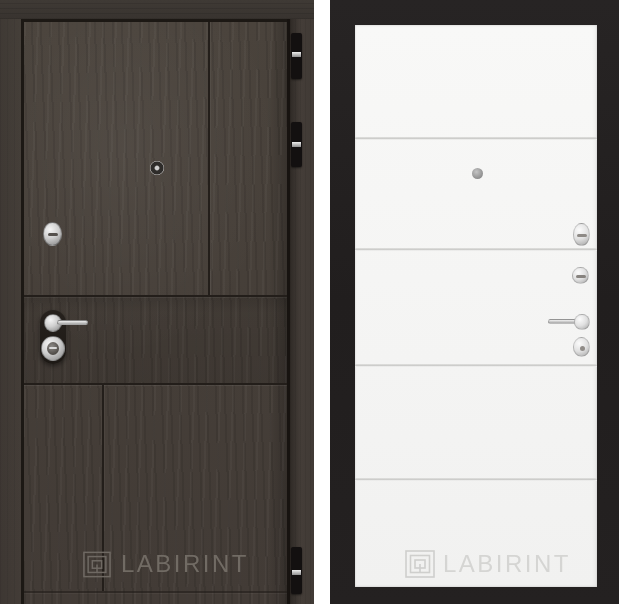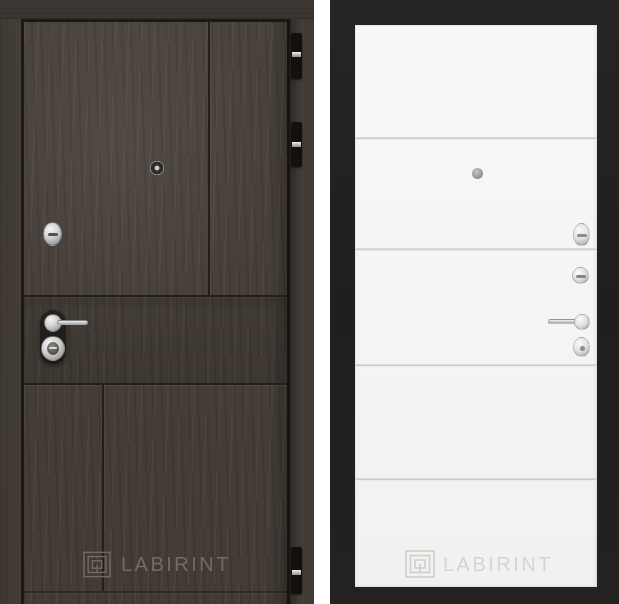--- a/index.html
+++ b/index.html
@@ -98,21 +98,21 @@
     position:absolute; left:291px; width:11px; background:#131010; border-radius:2px;
     box-shadow:0 1px 2px rgba(0,0,0,0.5);
   }
   .hinge .pin {
     position:absolute; left:1px; width:9px; height:5px;
     background:linear-gradient(180deg, #efefef, #8f8f8f);
   }
 
   
   .watermark { position:absolute; display:flex; align-items:center; }
-  .watermark .wm-text { font-size:20px; letter-spacing:2.5px; line-height:1; }
+  .watermark .wm-text { font-size:24px; letter-spacing:2.5px; line-height:1; }
   .wm-left { left:83px; top:549px; height:30px; gap:10px; color:#6f6963; }
   .wm-left .wm-text { color:#716b64; }
   .wm-right { left:50px; top:524px; height:30px; gap:8px; color:#cfcfcd; }
   .wm-right .wm-text { color:#d5d5d3; }
 
   
   .right-panel {
     position:absolute; left:330px; top:0; width:289px; height:604px;
     background:linear-gradient(180deg, #272424 0%, #211e1e 50%, #242121 100%);
   }

